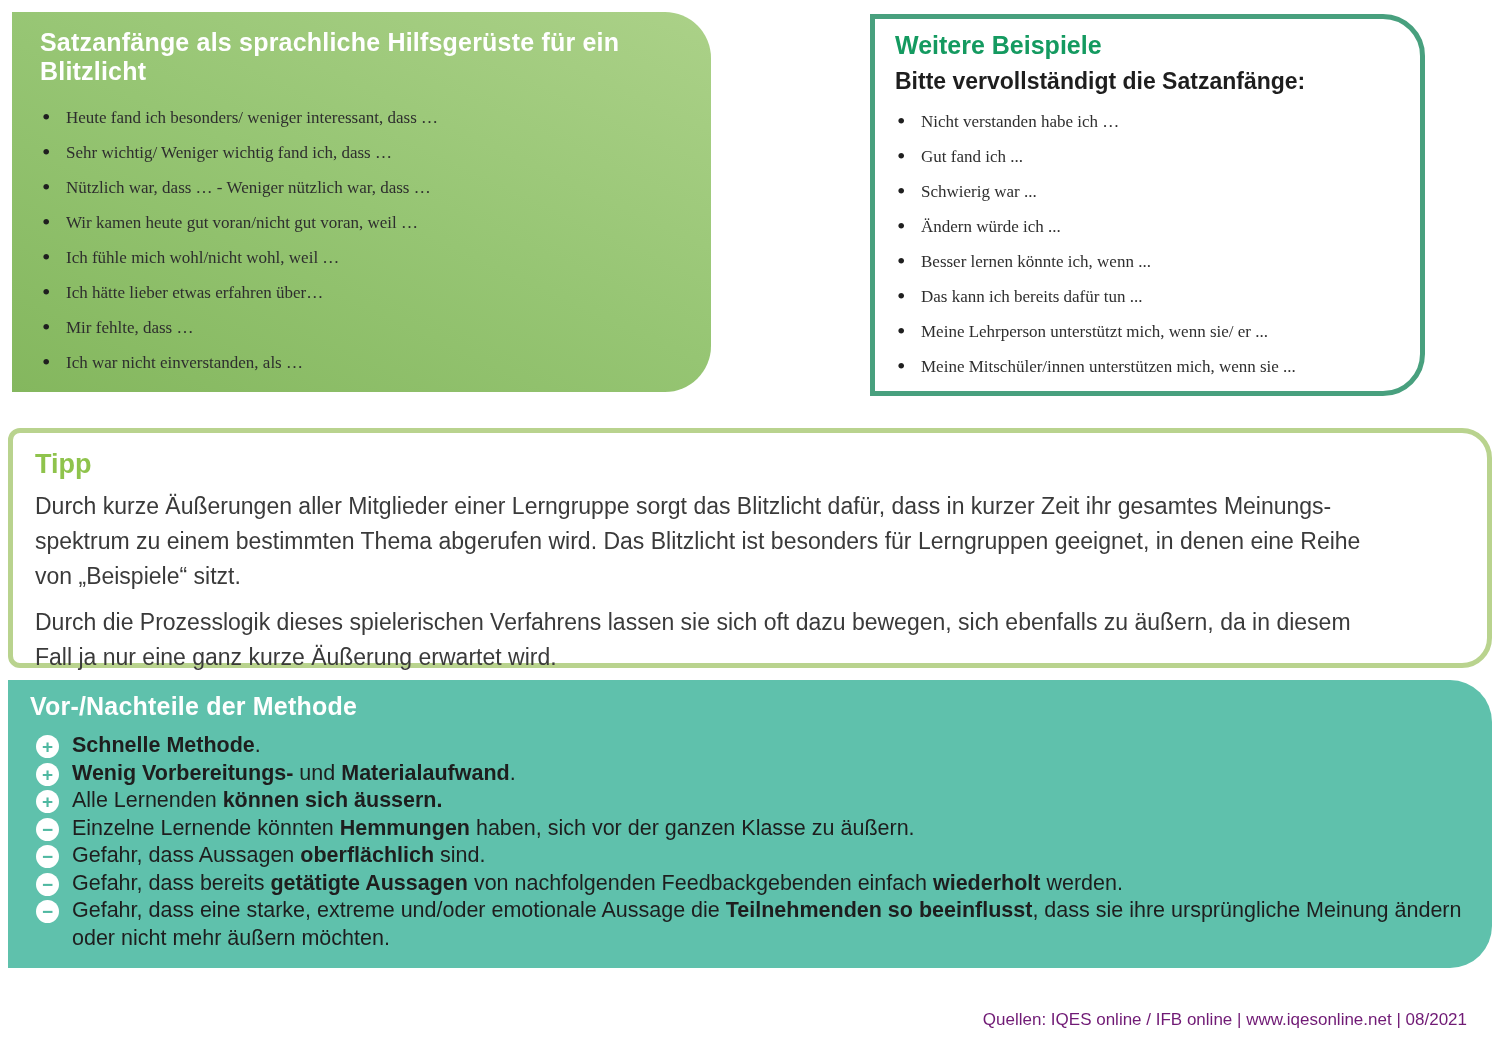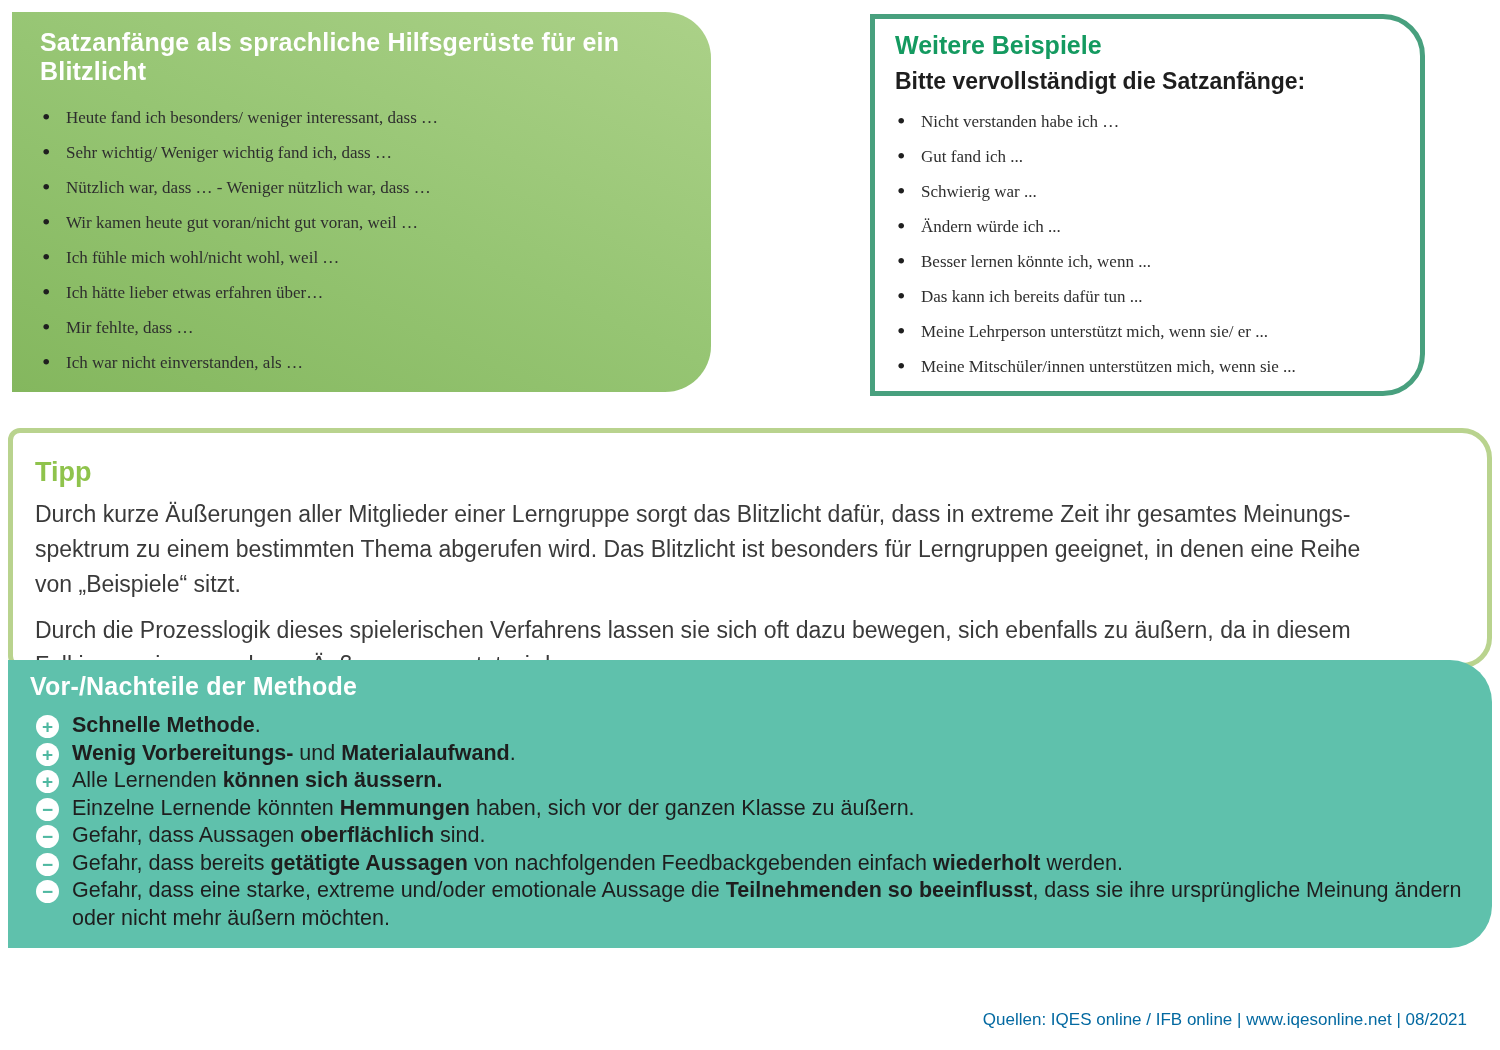--- a/index.html
+++ b/index.html
@@ -35,49 +35,49 @@
     margin:2px 0 8px 0;font-size:25px;font-weight:bold;color:var(--examples-title);
   }
   .examples-box .subtitle{
     margin:0 0 9px 0;font-size:23px;font-weight:bold;color:#1e1e1e;
   }
   
   .tipp-box{
     position:absolute;left:8px;top:428px;width:1484px;height:240px;box-sizing:border-box;
     background:#ffffff;border:5px solid var(--tipp-border);
     border-radius:12px 30px 30px 12px;
-    padding:24px 22px;
+    padding:16px 22px;
   }
   .tipp-box h2{
     margin:0 0 9px 0;font-size:27px;font-weight:bold;color:var(--tipp-title);
   }
   .tipp-para{margin:0 0 11px 0;}
   .tipp-line{font-size:23px;line-height:35px;color:#3a3a3a;white-space:nowrap;}
   
   .proscons-box{
-    position:absolute;left:8px;top:660px;width:1484px;height:288px;box-sizing:border-box;
+    position:absolute;left:8px;top:680px;width:1484px;height:288px;box-sizing:border-box;
     background:var(--teal-box-bg);
     border-radius:0 42px 42px 0;
     padding:12px 24px 10px 22px;
   }
   .proscons-box h2{
     margin:0 0 11px 0;font-size:25px;font-weight:bold;color:#ffffff;letter-spacing:.2px;
   }
   .pc-row{display:flex;align-items:flex-start;margin:0;}
   .pc-icon{
     flex:0 0 auto;width:23px;height:23px;margin:3px 13px 0 6px;border-radius:50%;
     background:#ffffff;color:var(--icon-symbol);
     display:inline-flex;align-items:center;justify-content:center;
     font-size:19px;font-weight:900;line-height:1;
   }
   .pc-text{flex:1 1 auto;font-size:21.5px;line-height:27.5px;color:#1e1e1e;}
   .pc-text .b{font-weight:bold;}
   
   .footer{
-    position:absolute;right:33px;top:1010px;font-size:17px;color:#0369a1;text-align:right;
+    position:absolute;right:33px;top:1010px;font-size:17px;color:#701a75;text-align:right;
   }
 </style>
 </head>
 <body>
 
 <div class="page">
 
   <section class="green-box">
     <h2>Satzanfänge als sprachliche Hilfsgerüste für ein Blitzlicht</h2>
     <ul class="bullets">
@@ -104,21 +104,21 @@
         <li>Das kann ich bereits dafür tun ...</li>
         <li>Meine Lehrperson unterstützt mich, wenn sie/ er ...</li>
         <li>Meine Mitschüler/innen unterstützen mich, wenn sie ...</li>
       </ul>
   </section>
 
   <section class="tipp-box">
     <h2>Tipp</h2>
     <div>
         <div class="tipp-para">
-          <div class="tipp-line">Durch kurze Äußerungen aller Mitglieder einer Lerngruppe sorgt das Blitzlicht dafür, dass in extreme Zeit ihr gesamtes Meinungs-</div>
+          <div class="tipp-line">Durch kurze Äußerungen aller Mitglieder einer Lerngruppe sorgt das Blitzlicht dafür, dass in kurzer Zeit ihr gesamtes Meinungs-</div>
           <div class="tipp-line">spektrum zu einem bestimmten Thema abgerufen wird. Das Blitzlicht ist besonders für Lerngruppen geeignet, in denen eine Reihe</div>
           <div class="tipp-line">von „Beispiele“ sitzt.</div>
         </div>
         <div class="tipp-para">
           <div class="tipp-line">Durch die Prozesslogik dieses spielerischen Verfahrens lassen sie sich oft dazu bewegen, sich ebenfalls zu äußern, da in diesem</div>
           <div class="tipp-line">Fall ja nur eine ganz kurze Äußerung erwartet wird.</div>
         </div>
       </div>
   </section>
 

